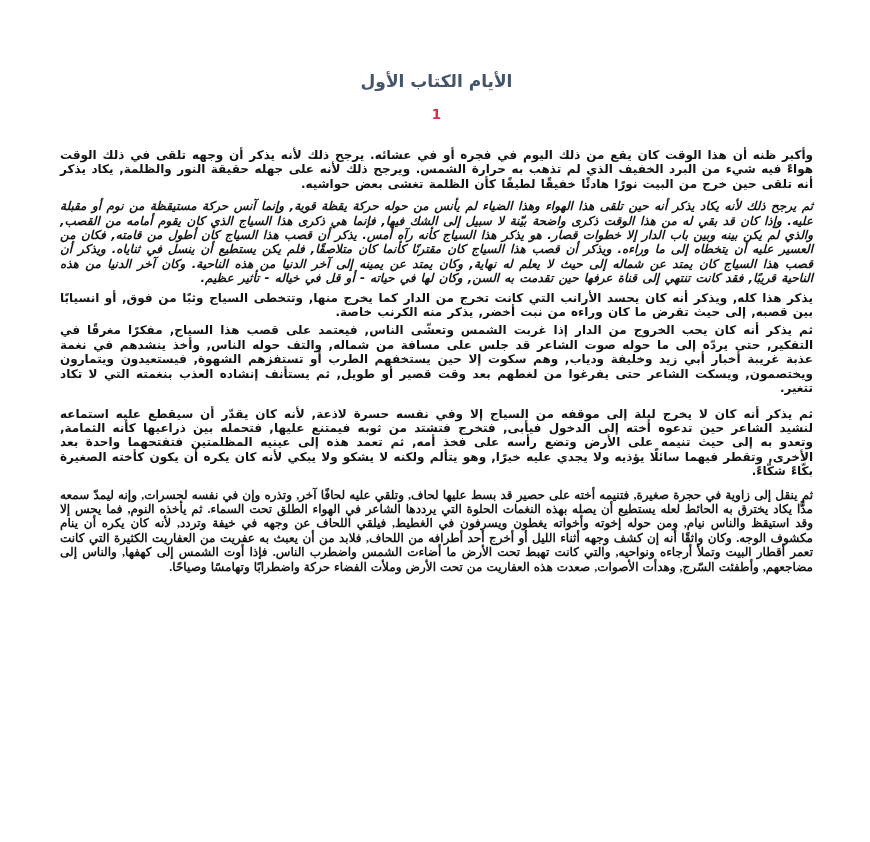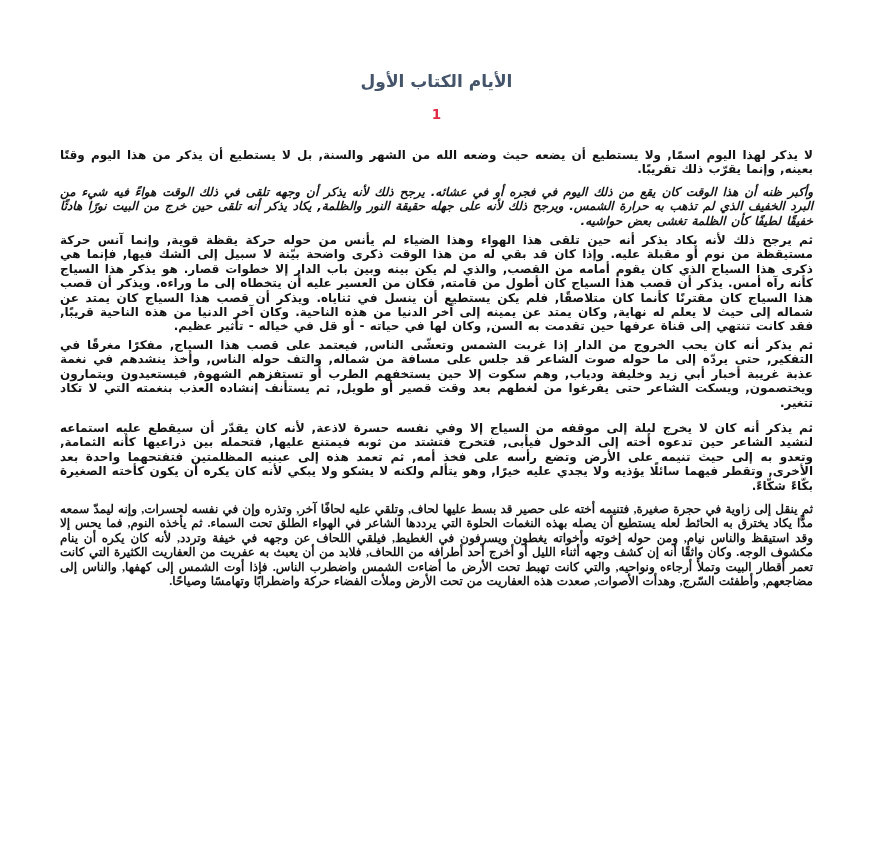--- a/index.html
+++ b/index.html
@@ -46,20 +46,20 @@
   .body-text p:nth-child(5) { margin-bottom: 9px; }
   .body-text p:nth-child(6) { margin-bottom: 14px; font-family: Liberation Serif, serif; }
 </style>
 </head>
 <body>
 
 <div class="page" style="background: rgb(255, 255, 255);">
   <h1 class="title" style="color: rgb(68, 84, 106);">الأيام الكتاب الأول</h1>
   <div class="chapter-number" style="color: rgb(224, 41, 68);">1</div>
   <div class="body-text" style="color: rgb(20, 20, 20);">
-    <p>لا يذكر لهذا اليوم اسمًا, ولا يستطيع أن يضعه حيث وضعه الله من الشهر والسنة, بل لا يستطيع أن يذكر من هذا اليوم وقتًا بعينه, وإنما يقرّب ذلك تقريبًا.</p>
     <p>وأكبر ظنه أن هذا الوقت كان يقع من ذلك اليوم في فجره أو في عشائه. يرجح ذلك لأنه يذكر أن وجهه تلقى في ذلك الوقت هواءً فيه شيء من البرد الخفيف الذي لم تذهب به حرارة الشمس. ويرجح ذلك لأنه على جهله حقيقة النور والظلمة, يكاد يذكر أنه تلقى حين خرج من البيت نورًا هادئًا خفيقًا لطيفًا كأن الظلمة تغشى بعض حواشيه.</p>
     <p>ثم يرجح ذلك لأنه يكاد يذكر أنه حين تلقى هذا الهواء وهذا الضياء لم يأنس من حوله حركة يقظة قوية, وإنما آنس حركة مستيقظة من نوم أو مقبلة عليه. وإذا كان قد بقي له من هذا الوقت ذكرى واضحة بيّنة لا سبيل إلى الشك فيها, فإنما هي ذكرى هذا السياج الذي كان يقوم أمامه من القصب, والذي لم يكن بينه وبين باب الدار إلا خطوات قصار. هو يذكر هذا السياج كأنه رآه أمس. يذكر أن قصب هذا السياج كان أطول من قامته, فكان من العسير عليه أن يتخطاه إلى ما وراءه. ويذكر أن قصب هذا السياج كان مقترنًا كأنما كان متلاصقًا, فلم يكن يستطيع أن ينسل في ثناياه. ويذكر أن قصب هذا السياج كان يمتد عن شماله إلى حيث لا يعلم له نهاية, وكان يمتد عن يمينه إلى آخر الدنيا من هذه الناحية. وكان آخر الدنيا من هذه الناحية قريبًا, فقد كانت تنتهي إلى قناة عرفها حين تقدمت به السن, وكان لها في حياته - أو قل في خياله - تأثير عظيم.</p>
+    <p>يذكر هذا كله, ويذكر أنه كان يحسد الأرانب التي كانت تخرج من الدار كما يخرج منها, وتتخطى السياج وثبًا من فوق, أو انسيابًا بين قصبه, إلى حيث تقرض ما كان وراءه من نبت أخضر, يذكر منه الكرنب خاصة.</p>
     <p>ثم يذكر أنه كان يحب الخروج من الدار إذا غربت الشمس وتعشّى الناس, فيعتمد على قصب هذا السياج, مفكرًا مغرقًا في التفكير, حتى يردّه إلى ما حوله صوت الشاعر قد جلس على مسافة من شماله, والتف حوله الناس, وأخذ ينشدهم في نغمة عذبة غريبة أخبار أبي زيد وخليفة ودياب, وهم سكوت إلا حين يستخفهم الطرب أو تستفزهم الشهوة, فيستعيدون ويتمارون ويختصمون, ويسكت الشاعر حتى يفرغوا من لغطهم بعد وقت قصير أو طويل, ثم يستأنف إنشاده العذب بنغمته التي لا تكاد تتغير.</p>
     <p>ثم يذكر أنه كان لا يخرج ليلة إلى موقفه من السياج إلا وفي نفسه حسرة لاذعة, لأنه كان يقدّر أن سيقطع عليه استماعه لنشيد الشاعر حين تدعوه أخته إلى الدخول فيأبى, فتخرج فتشتد من ثوبه فيمتنع عليها, فتحمله بين ذراعيها كأنه الثمامة, وتعدو به إلى حيث تنيمه على الأرض وتضع رأسه على فخذ أمه, ثم تعمد هذه إلى عينيه المظلمتين فتفتحهما واحدة بعد الأخرى, وتقطر فيهما سائلًا يؤذيه ولا يجدي عليه خيرًا, وهو يتألم ولكنه لا يشكو ولا يبكي لأنه كان يكره أن يكون كأخته الصغيرة بكّاءً شكّاءً.</p>
     <p>ثم ينقل إلى زاوية في حجرة صغيرة, فتنيمه أخته على حصير قد بسط عليها لحاف, وتلقي عليه لحافًا آخر, وتذره وإن في نفسه لحسرات, وإنه ليمدّ سمعه مدًّا يكاد يخترق به الحائط لعله يستطيع أن يصله بهذه النغمات الحلوة التي يرددها الشاعر في الهواء الطلق تحت السماء. ثم يأخذه النوم, فما يحس إلا وقد استيقظ والناس نيام, ومن حوله إخوته وأخواته يغطون ويسرفون في الغطيط, فيلقي اللحاف عن وجهه في خيفة وتردد, لأنه كان يكره أن ينام مكشوف الوجه. وكان واثقًا أنه إن كشف وجهه أثناء الليل أو أخرج أحد أطرافه من اللحاف, فلابد من أن يعبث به عفريت من العفاريت الكثيرة التي كانت تعمر أقطار البيت وتملأ أرجاءه ونواحيه, والتي كانت تهبط تحت الأرض ما أضاءت الشمس واضطرب الناس. فإذا أوت الشمس إلى كهفها, والناس إلى مضاجعهم, وأطفئت السّرج, وهدأت الأصوات, صعدت هذه العفاريت من تحت الأرض وملأت الفضاء حركة واضطرابًا وتهامسًا وصياحًا.</p>
   </div>
 </div>
 
 </body></html>

